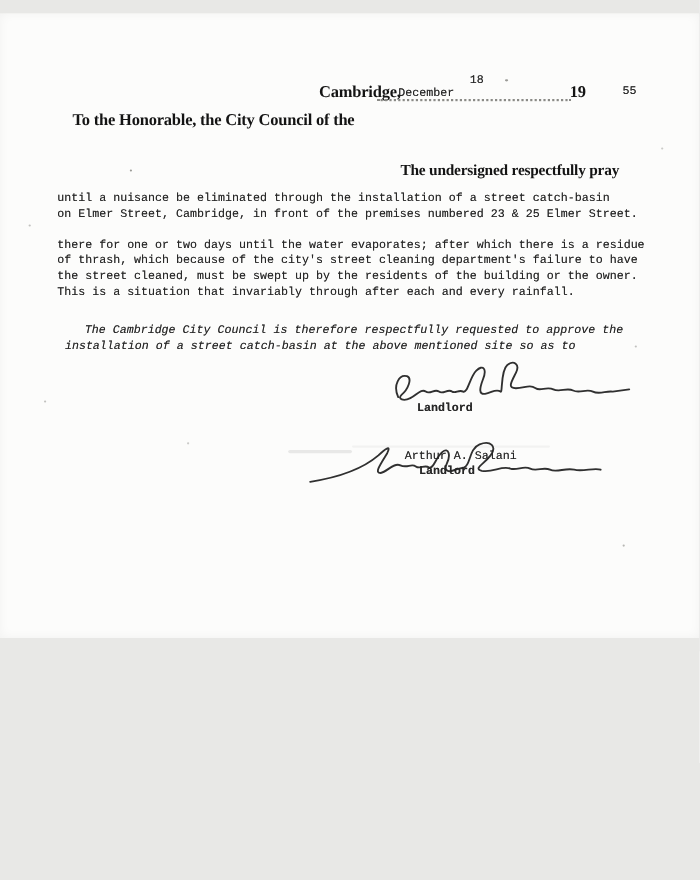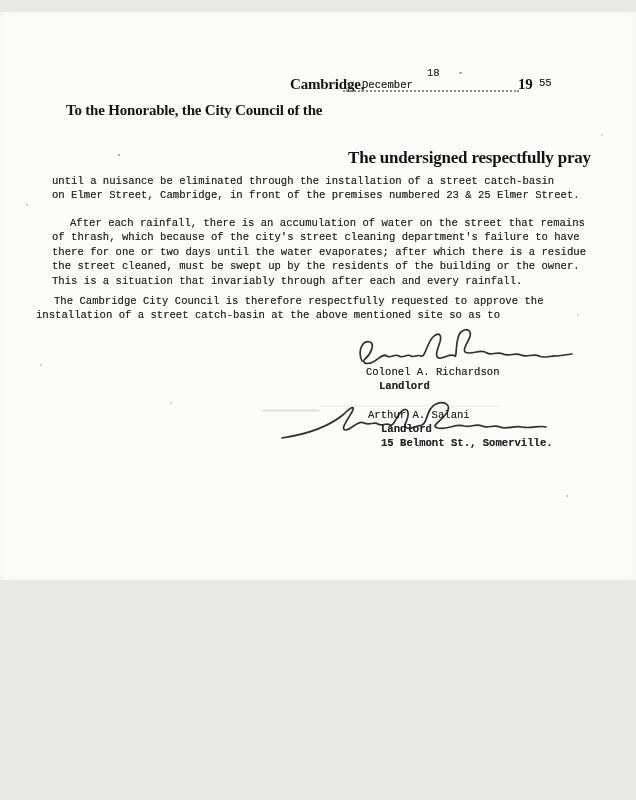--- a/index.html
+++ b/index.html
@@ -46,75 +46,72 @@
 </head>
 <body>
 
 <div class="page">
 
   <div class="abs print" style="left:290px;top:64px;">Cambridge,</div>
   <div class="dotline" style="left:343px;top:66px;width:176px;"></div>
   <div class="abs typed" style="left:362px;top:66px;">December</div>
   <div class="abs typed" style="left:427px;top:54px;">18</div>
   <div class="abs print" style="left:518px;top:64px;">19</div>
-  <div class="abs typed" style="left:539px;top:64px;">55</div>
+  <div class="abs typed" style="left:566px;top:64px;">55</div>
 
   <div class="abs print" style="left:66px;top:90px;">To the Honorable, the City Council of the</div>
 
-  <div class="abs print print-bold" style="left:348px;top:136px;font-size:17px;">The undersigned respectfully pray</div>
+  <div class="abs print print-bold" style="left:364px;top:136px;font-size:14px;">The undersigned respectfully pray</div>
 
   <div class="para" style="left:52px;top:162px;">
     <div class="tline">until a nuisance be eliminated through the installation of a street catch-basin</div>
     <div class="tline">on Elmer Street, Cambridge, in front of the premises numbered 23 &amp; 25 Elmer Street.</div>
   </div>
 
   <div class="para" style="left:52px;top:204px;">
-    <div class="tline ind">After each rainfall, there is an accumulation of water on the street that remains</div>
+    <div class="tline">there for one or two days until the water evaporates; after which there is a residue</div>
     <div class="tline">of thrash, which because of the city's street cleaning department's failure to have</div>
-    <div class="tline">there for one or two days until the water evaporates; after which there is a residue</div>
     <div class="tline">the street cleaned, must be swept up by the residents of the building or the owner.</div>
     <div class="tline">This is a situation that invariably through after each and every rainfall.</div>
   </div>
 
-  <div class="para" style="left:36px;top:282px;">
+  <div class="para" style="left:59px;top:282px;font-style:italic;">
     <div class="tline ind">The Cambridge City Council is therefore respectfully requested to approve the</div>
     <div class="tline">installation of a street catch-basin at the above mentioned site so as to</div>
   </div>
 
   <svg class="sig-svg" style="left:350px;top:313px;" width="225" height="48" viewBox="0 0 225 48" aria-hidden="true">
     <path d="M12 36 C7 25 13 15 20 17 C25 19 21 29 15 34 C11 38 17 40 23 37
              C29 34 33 28 37 31 C41 34 45 28 49 31 C53 34 57 28 61 31
              C64 33 67 29 71 31 C75 33 77 18 83 12 C89 6 93 10 89 20
              C86 28 85 34 91 33 C97 32 101 28 105 31
              C107 33 105 12 111 7 C117 2 123 6 119 14 C115 22 111 28 119 28
              C127 28 131 24 137 28 C141 31 147 26 153 29 C159 32 165 27 171 30
              C177 33 183 28 189 31 C195 34 201 30 207 31 L222 29"></path>
   </svg>
 
   <div class="sigblock" style="left:366px;top:353px;">
-    <div class="tline">Colonel A. Richardson</div>
     <div class="tline shift">Landlord</div>
   </div>
 
   <div class="smudge" style="left:262px;top:397px;width:58px;height:3px;"></div>
   <div class="smudge" style="left:320px;top:393px;width:180px;height:2px;opacity:.5;"></div>
 
   <svg class="sig-svg" style="left:278px;top:384px;" width="272" height="44" viewBox="0 0 272 44" aria-hidden="true">
     <path d="M4 42 C30 38 52 30 66 18 C72 12 78 8 74 16 C68 26 62 34 68 34
              C74 33 80 24 86 27 C92 30 96 25 100 28 C104 31 108 26 112 29
              C116 31 118 20 124 15 C130 10 132 18 128 26 C125 32 130 34 136 31 L144 29
              C150 27 148 12 158 8 C168 4 174 10 168 18 C162 26 152 30 160 32
              C170 34 178 27 186 30 C192 32 198 27 204 30 C210 33 216 28 222 31
              C228 34 236 29 244 31 C252 33 262 29 268 31"></path>
   </svg>
 
   <div class="sigblock" style="left:368px;top:396px;">
     <div class="tline">Arthur A. Salani</div>
     <div class="tline shift">Landlord</div>
-    <div class="tline shift">15 Belmont St., Somerville.</div>
   </div>
 
   <div class="speck" style="left:459px;top:60px;width:3px;height:2px;"></div>
   <div class="speck" style="left:118px;top:142px;width:2px;height:2px;"></div>
   <div class="speck" style="left:26px;top:192px;width:2px;height:2px;opacity:.6;"></div>
   <div class="speck" style="left:601px;top:122px;width:2px;height:2px;opacity:.5;"></div>
   <div class="speck" style="left:577px;top:302px;width:2px;height:2px;opacity:.6;"></div>
   <div class="speck" style="left:40px;top:352px;width:2px;height:2px;opacity:.6;"></div>
   <div class="speck" style="left:170px;top:390px;width:2px;height:2px;opacity:.5;"></div>
   <div class="speck" style="left:64px;top:572px;width:3px;height:3px;opacity:.5;"></div>

